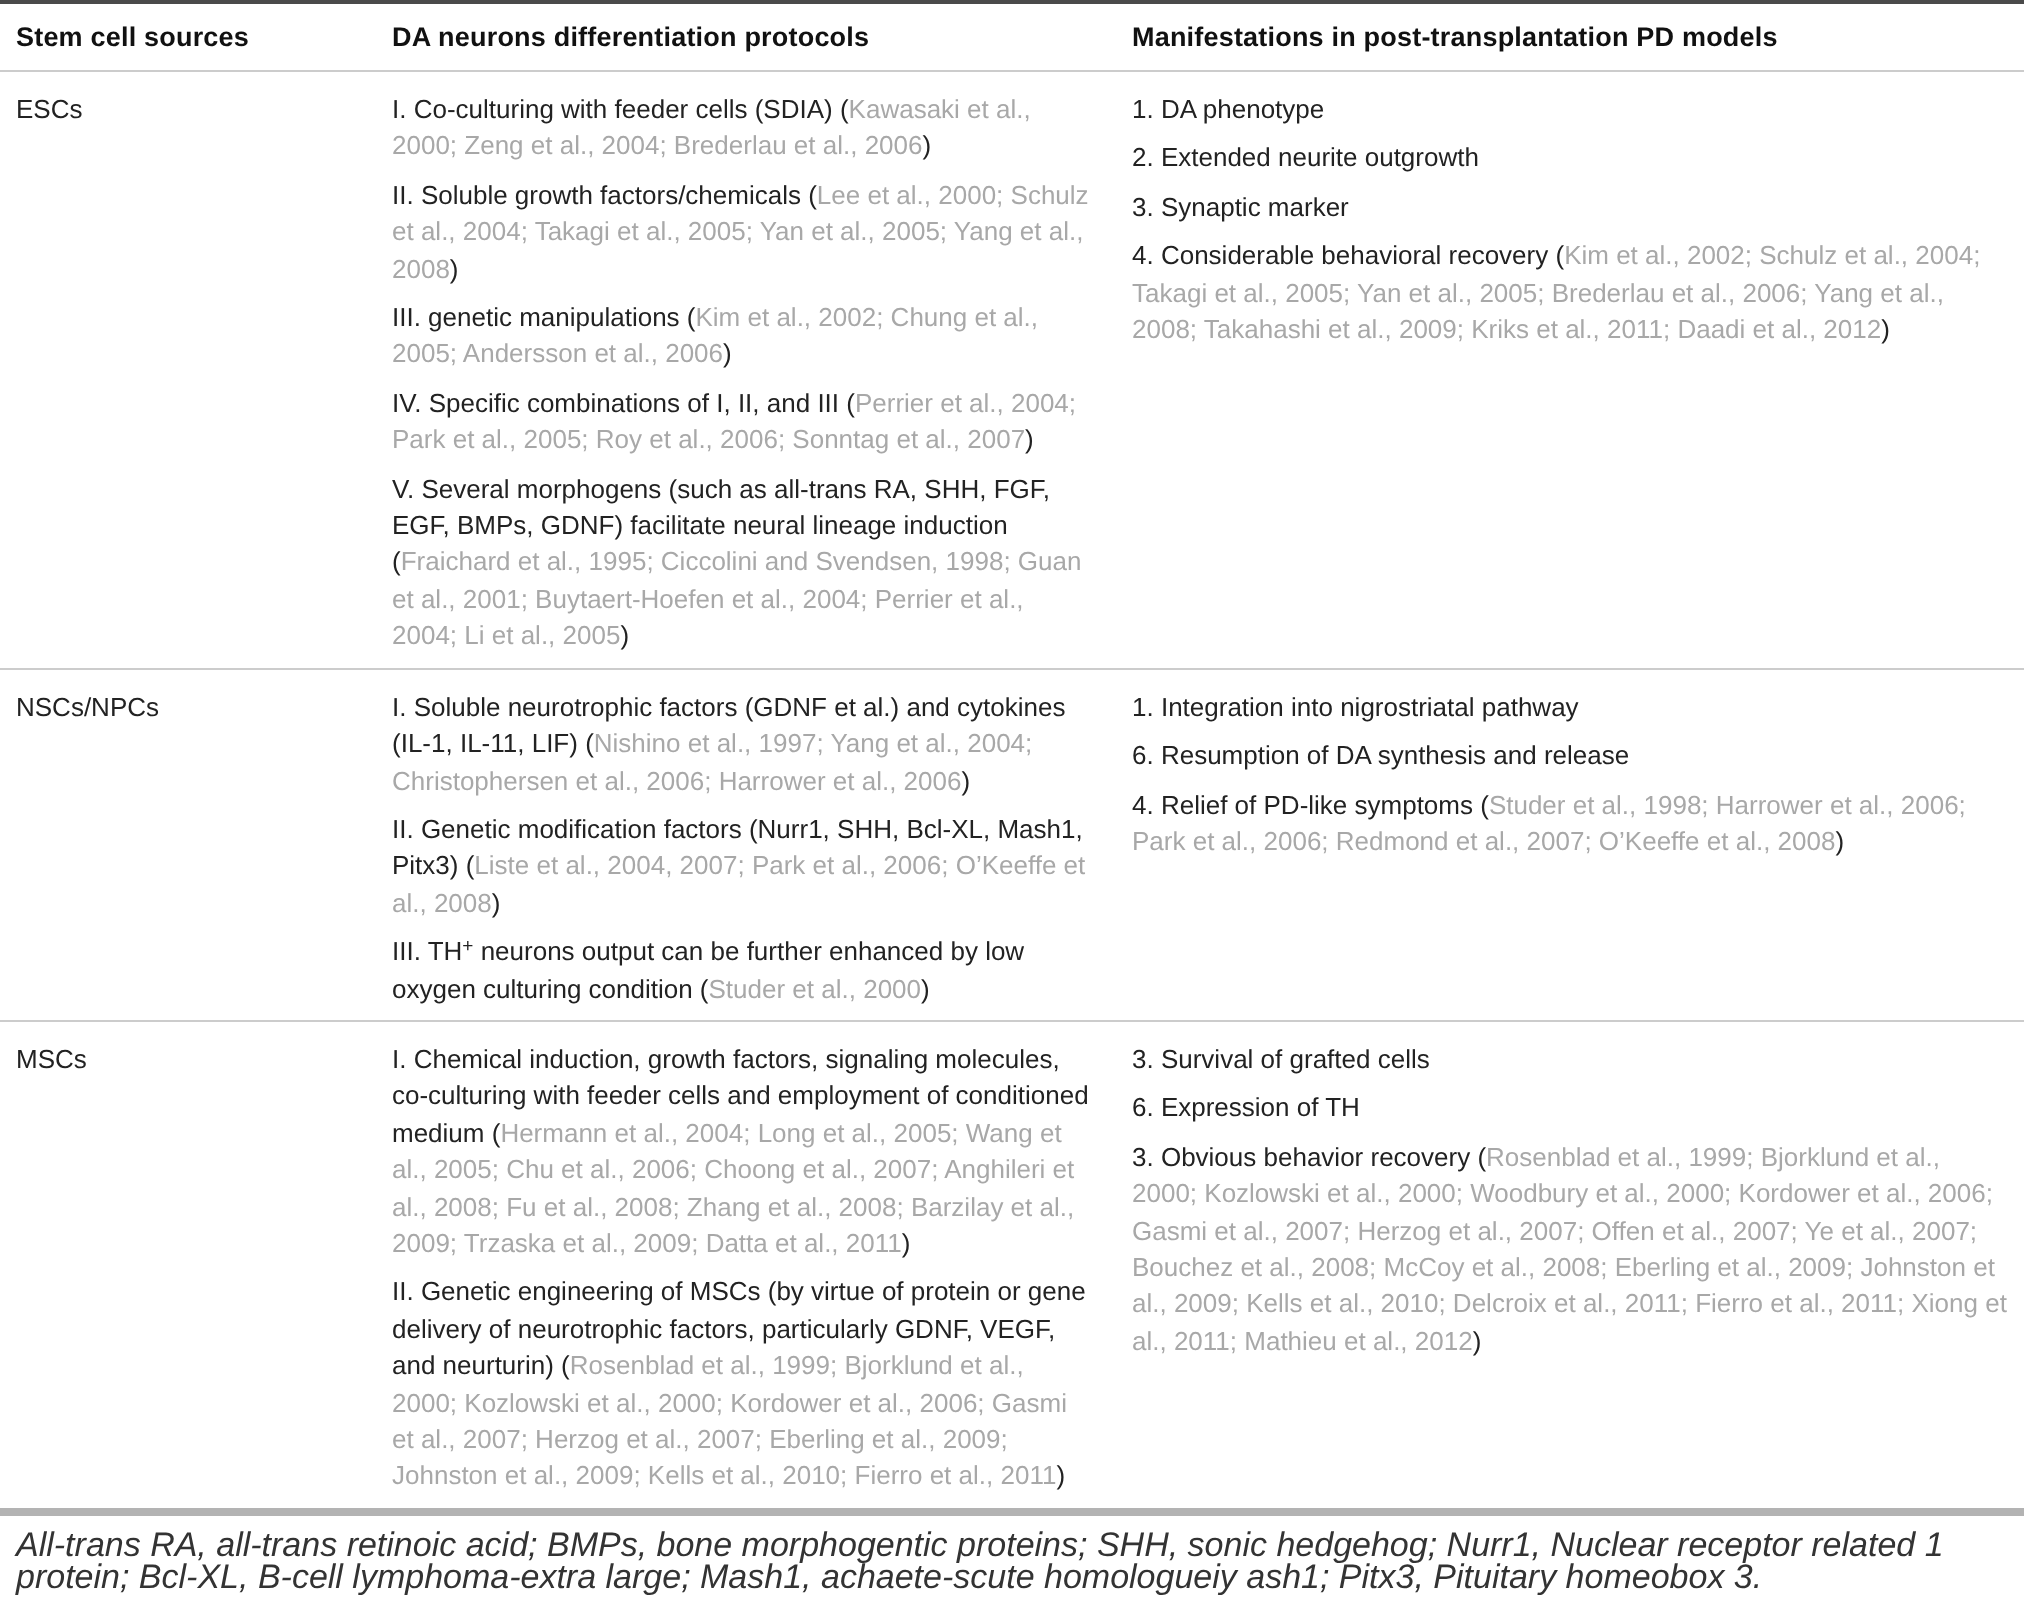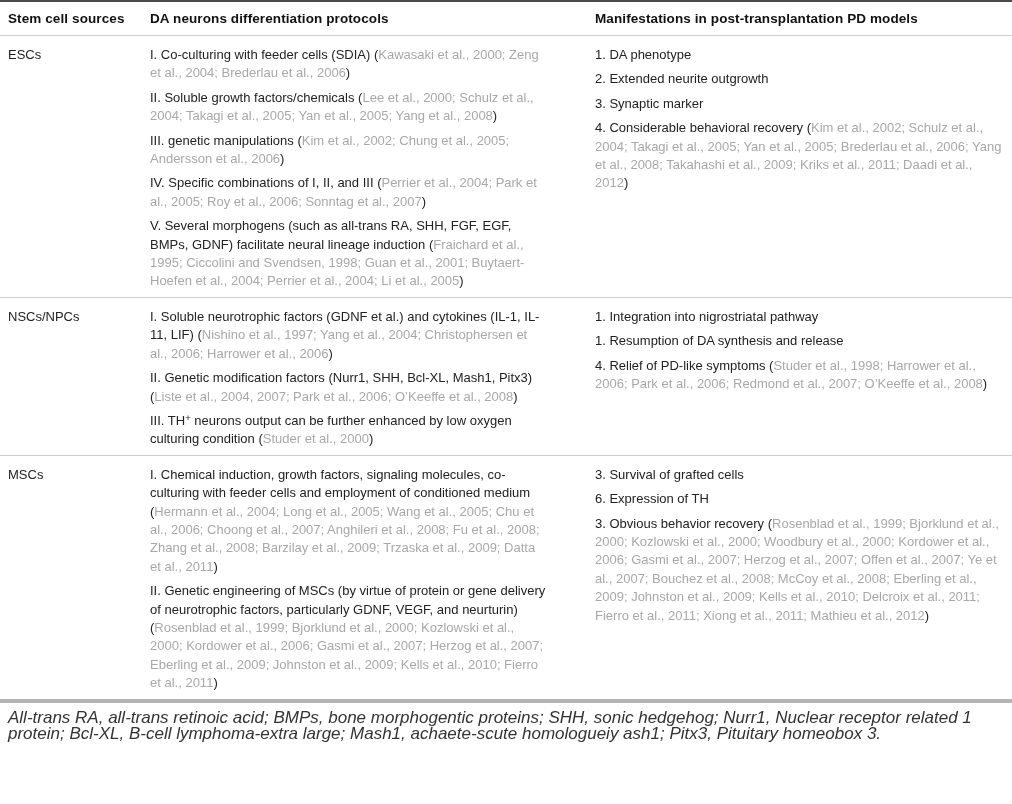--- a/index.html
+++ b/index.html
@@ -50,22 +50,22 @@
     font-size: 13px;
     line-height: 18.4px;
     color: var(--body-text, #222222);
   }
   .row.header .cell {
     font-size: 13.5px;
     line-height: 16px;
     color: var(--header-text, #111111);
   }
   .col-source   { padding-right: 8px; }
-  .col-protocols{ padding-right: 20px; }
-  .col-manifest { padding-right: 0; margin-left: 29px; }
+  .col-protocols{ padding-right: 20px; margin-left: 46px; }
+  .col-manifest { padding-right: 0; }
   .para {
     margin: 0 0 6px 0;
   }
   .para:last-child { margin-bottom: 0; }
   .cite { color: var(--citation, #a8a8a8); }
   .para sup {
     font-size: 9.5px;
     line-height: 0;
     vertical-align: 4px;
   }
@@ -109,21 +109,21 @@
 
   <div class="row body-row">
     <div class="cell col-source">NSCs/NPCs</div>
     <div class="cell col-protocols">
           <p class="para"><span>I. Soluble neurotrophic factors (GDNF et al.) and cytokines (IL-1, IL-11, LIF) (</span><span class="cite">Nishino et al., 1997; Yang et al., 2004; Christophersen et al., 2006; Harrower et al., 2006</span><span>)</span></p>
           <p class="para"><span>II. Genetic modification factors (Nurr1, SHH, Bcl-XL, Mash1, Pitx3) (</span><span class="cite">Liste et al., 2004, 2007; Park et al., 2006; O’Keeffe et al., 2008</span><span>)</span></p>
           <p class="para"><span>III. TH</span><sup>+</sup><span> neurons output can be further enhanced by low oxygen culturing condition (</span><span class="cite">Studer et al., 2000</span><span>)</span></p>
         </div>
     <div class="cell col-manifest">
           <p class="para"><span>1. Integration into nigrostriatal pathway</span></p>
-          <p class="para"><span>1. Resumption of DA synthesis and release</span></p>
+          <p class="para"><span>6. Resumption of DA synthesis and release</span></p>
           <p class="para"><span>4. Relief of PD-like symptoms (</span><span class="cite">Studer et al., 1998; Harrower et al., 2006; Park et al., 2006; Redmond et al., 2007; O’Keeffe et al., 2008</span><span>)</span></p>
         </div>
   </div>
 
   <div class="row body-row">
     <div class="cell col-source">MSCs</div>
     <div class="cell col-protocols">
           <p class="para"><span>I. Chemical induction, growth factors, signaling molecules, co-culturing with feeder cells and employment of conditioned medium (</span><span class="cite">Hermann et al., 2004; Long et al., 2005; Wang et al., 2005; Chu et al., 2006; Choong et al., 2007; Anghileri et al., 2008; Fu et al., 2008; Zhang et al., 2008; Barzilay et al., 2009; Trzaska et al., 2009; Datta et al., 2011</span><span>)</span></p>
           <p class="para"><span>II. Genetic engineering of MSCs (by virtue of protein or gene delivery of neurotrophic factors, particularly GDNF, VEGF, and neurturin) (</span><span class="cite">Rosenblad et al., 1999; Bjorklund et al., 2000; Kozlowski et al., 2000; Kordower et al., 2006; Gasmi et al., 2007; Herzog et al., 2007; Eberling et al., 2009; Johnston et al., 2009; Kells et al., 2010; Fierro et al., 2011</span><span>)</span></p>
         </div>

